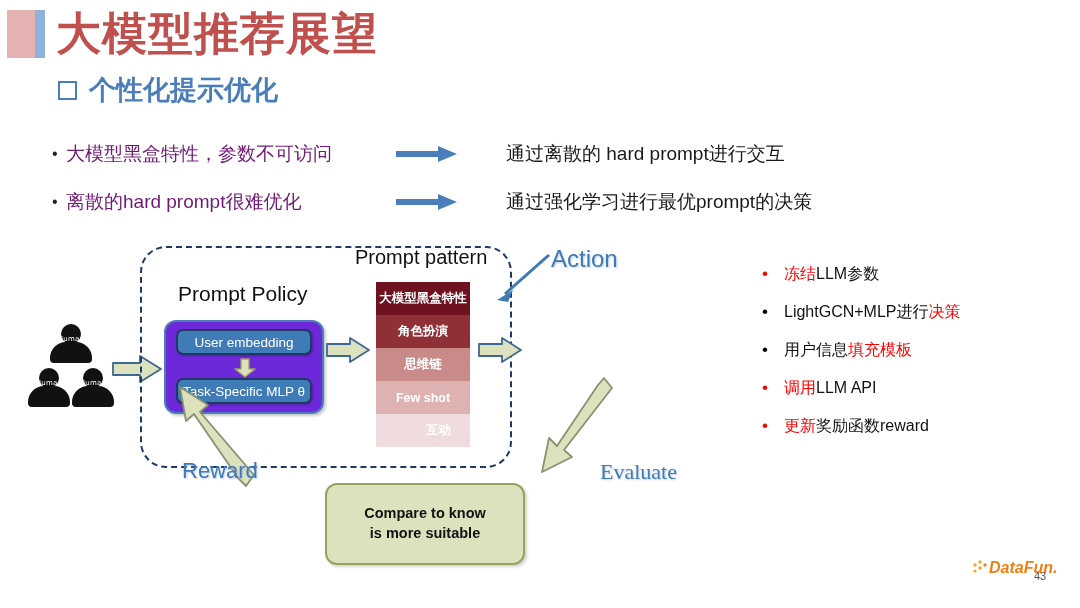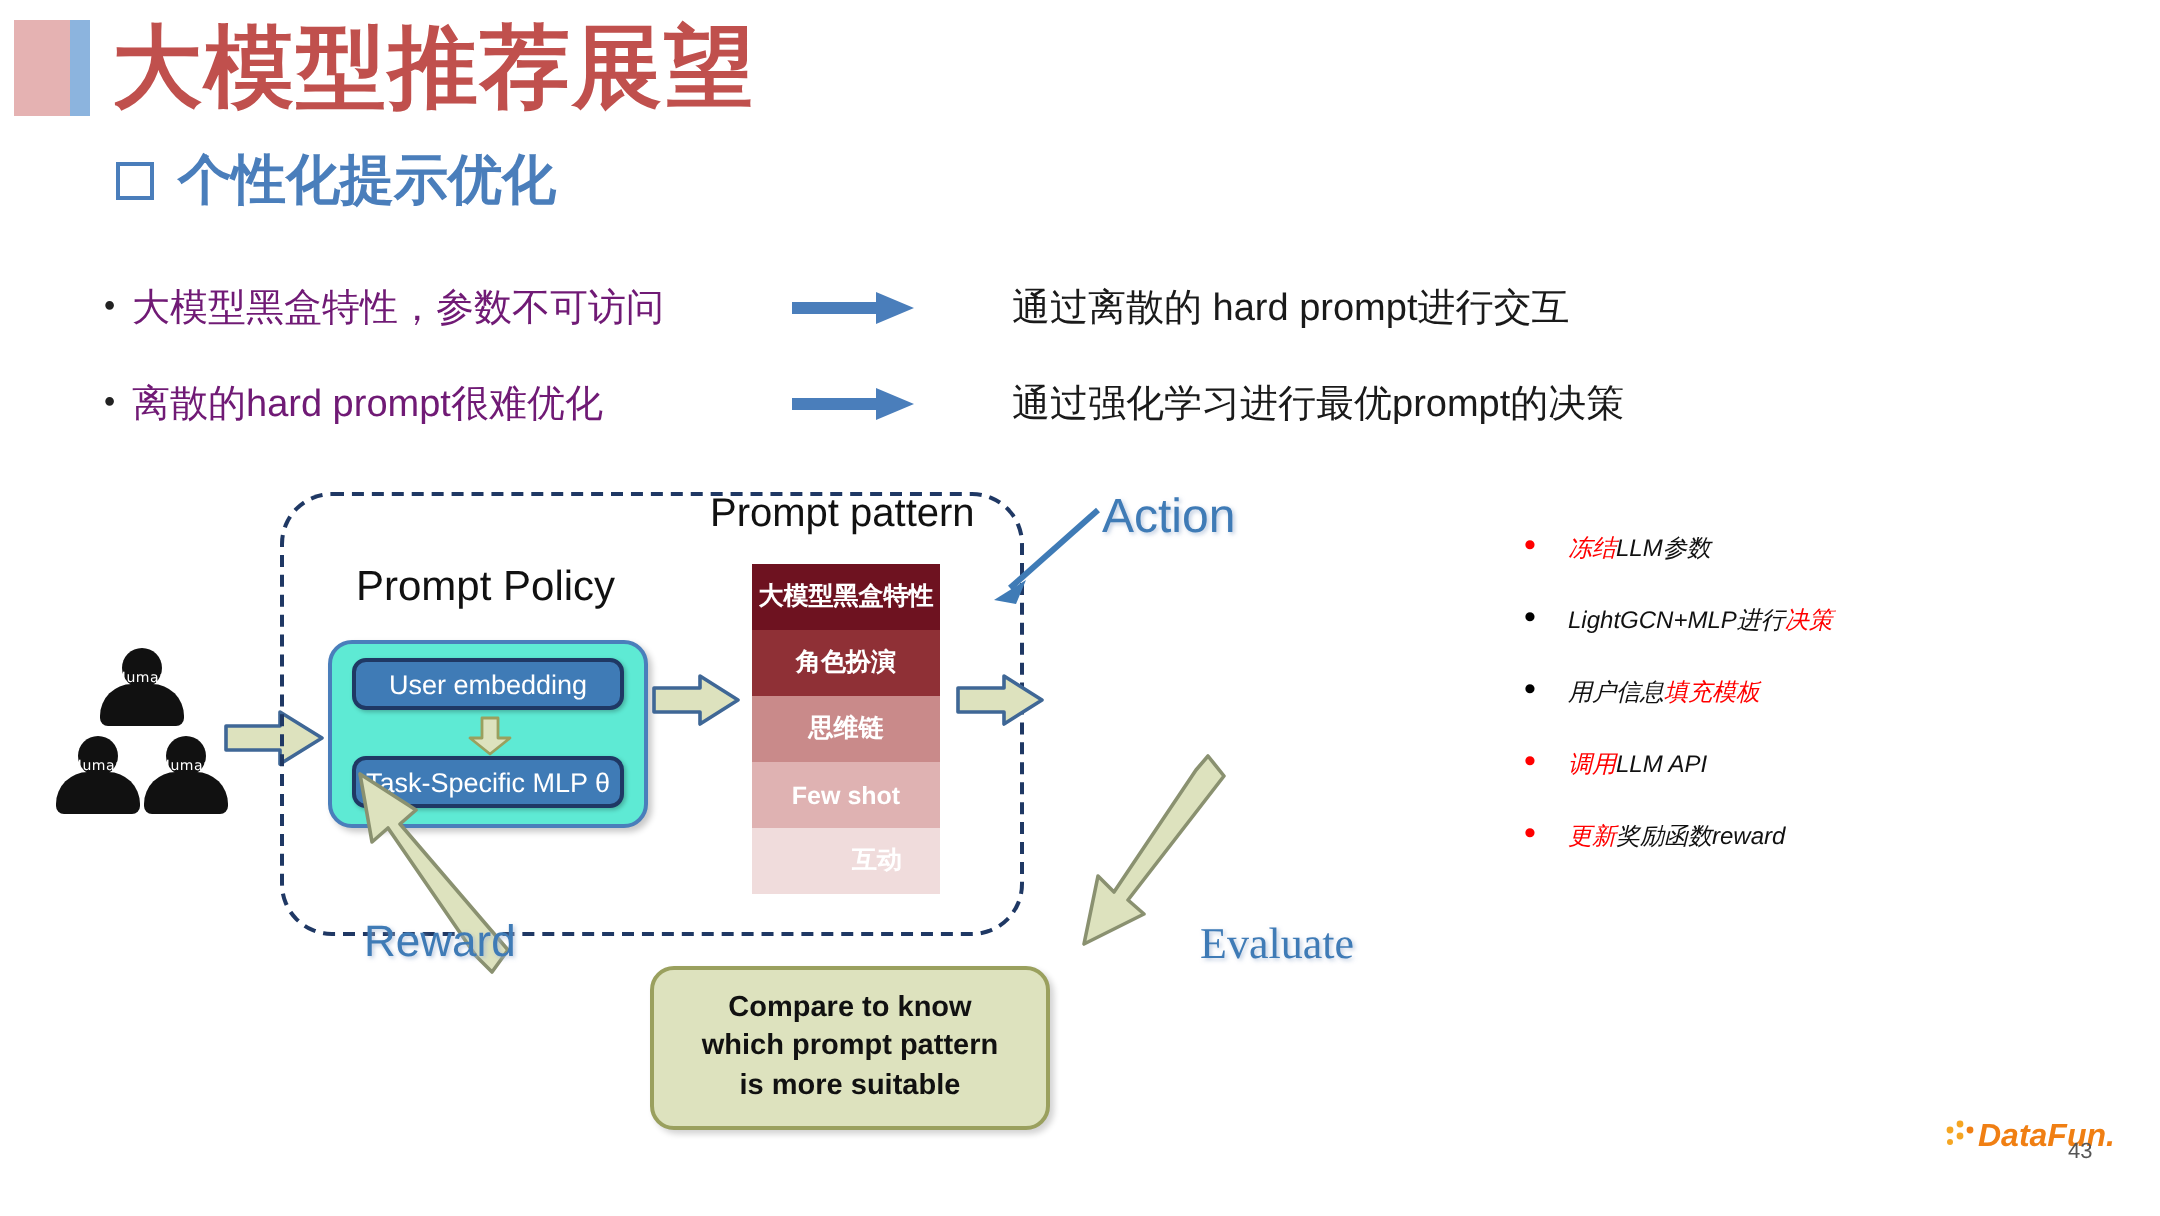--- a/index.html
+++ b/index.html
@@ -40,21 +40,21 @@
                font-family:"DejaVu Sans",sans-serif;}
 
   
   #dashed-box{position:absolute;left:140px;top:18px;width:372px;height:222px;
               border:2.5px dashed #1F3864;border-radius:26px;box-sizing:border-box;}
 
   #prompt-pattern-title{position:absolute;left:355px;top:18px;font-size:20px;color:#111;white-space:nowrap;}
   #prompt-policy-title{position:absolute;left:178px;top:54px;font-size:21px;color:#111;white-space:nowrap;}
 
   
-  #policy-box{position:absolute;left:164px;top:92px;width:156px;height:90px;background:#5eead4;
+  #policy-box{position:absolute;left:164px;top:92px;width:156px;height:90px;background:#6d28d9;
               border:2px solid #4A7EBB;border-radius:12px;box-shadow:2px 2px 3px rgba(0,0,0,.22);}
   .policy-pill{position:absolute;left:10px;width:136px;height:26px;background:#3F7BB6;border:2px solid #1F3864;
                border-radius:7px;display:flex;align-items:center;justify-content:center;
                color:#fff;font-size:13.5px;white-space:nowrap;box-sizing:border-box;
                box-shadow:1px 1px 2px rgba(0,0,0,.25);}
   #pill-embed{top:7px;}
   #pill-mlp{top:56px;}
   #policy-inner-arrow{position:absolute;left:68px;top:36px;}
 
   
@@ -90,21 +90,21 @@
   #compare-box{position:absolute;left:325px;top:255px;width:196px;height:78px;background:#DDE2BE;
                border:2px solid #9AA05E;border-radius:12px;
                display:flex;align-items:center;justify-content:center;text-align:center;
                font-size:14.5px;font-weight:bold;color:#111;line-height:1.35;
                box-shadow:2px 2px 3px rgba(0,0,0,.18);}
 
   
   #right-bullets{position:absolute;left:762px;top:36px;width:310px;}
   .rb-row{display:flex;align-items:baseline;margin-bottom:17px;}
   .rb-dot{width:22px;font-size:17px;line-height:1;flex:0 0 22px;}
-  .rb-text{font-size:12px;color:#111;white-space:nowrap;font-style:italic;}
+  .rb-text{font-size:16px;color:#111;white-space:nowrap;}
   .rd{color:#FF0000;}
 
   
   #logo{position:absolute;left:972px;top:556px;width:98px;height:24px;}
   #page-number{position:absolute;left:1034px;top:570px;font-size:11px;color:#555;}
 </style>
 </head>
 <body>
 
 <div class="slide">
@@ -229,21 +229,20 @@
       </svg>
     </div>
 
     <div class="flow-label" id="label-action">Action</div>
     <div class="flow-label" id="label-reward">Reward</div>
     <div class="flow-label" id="label-evaluate">Evaluate</div>
 
     <div id="compare-box">
       <div>
         <div>Compare to know</div>
-        <div>which prompt pattern</div>
         <div>is more suitable</div>
       </div>
     </div>
 
     <div id="right-bullets">
 
       <div class="rb-row">
         <div class="rb-dot rd">•</div>
         <div class="rb-text"><span class="rd">冻结</span><span>LLM参数</span></div>
       </div>

